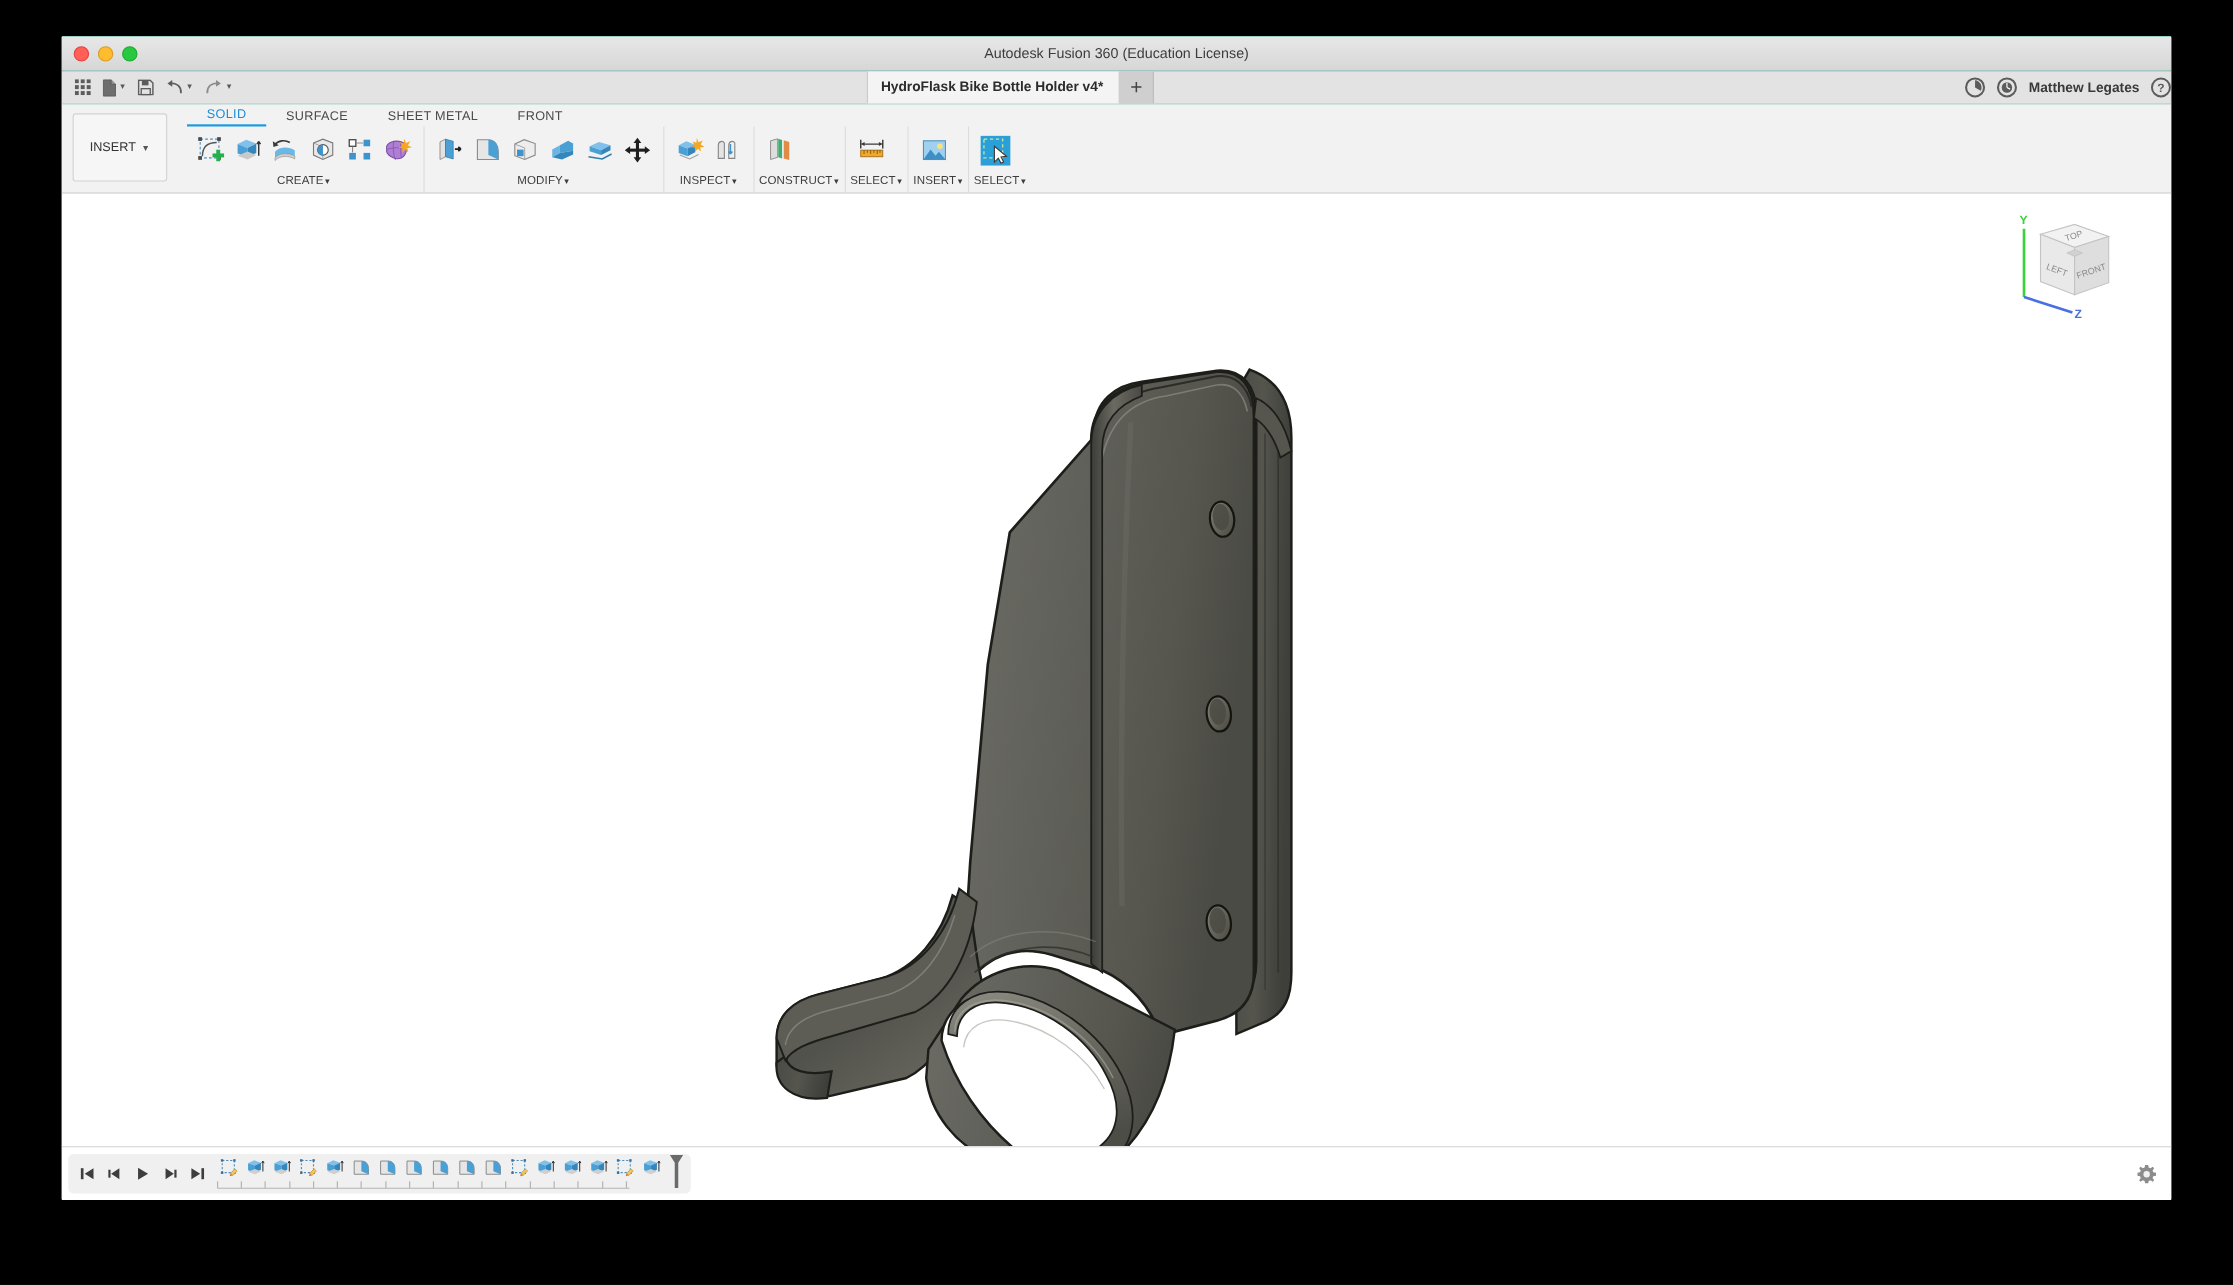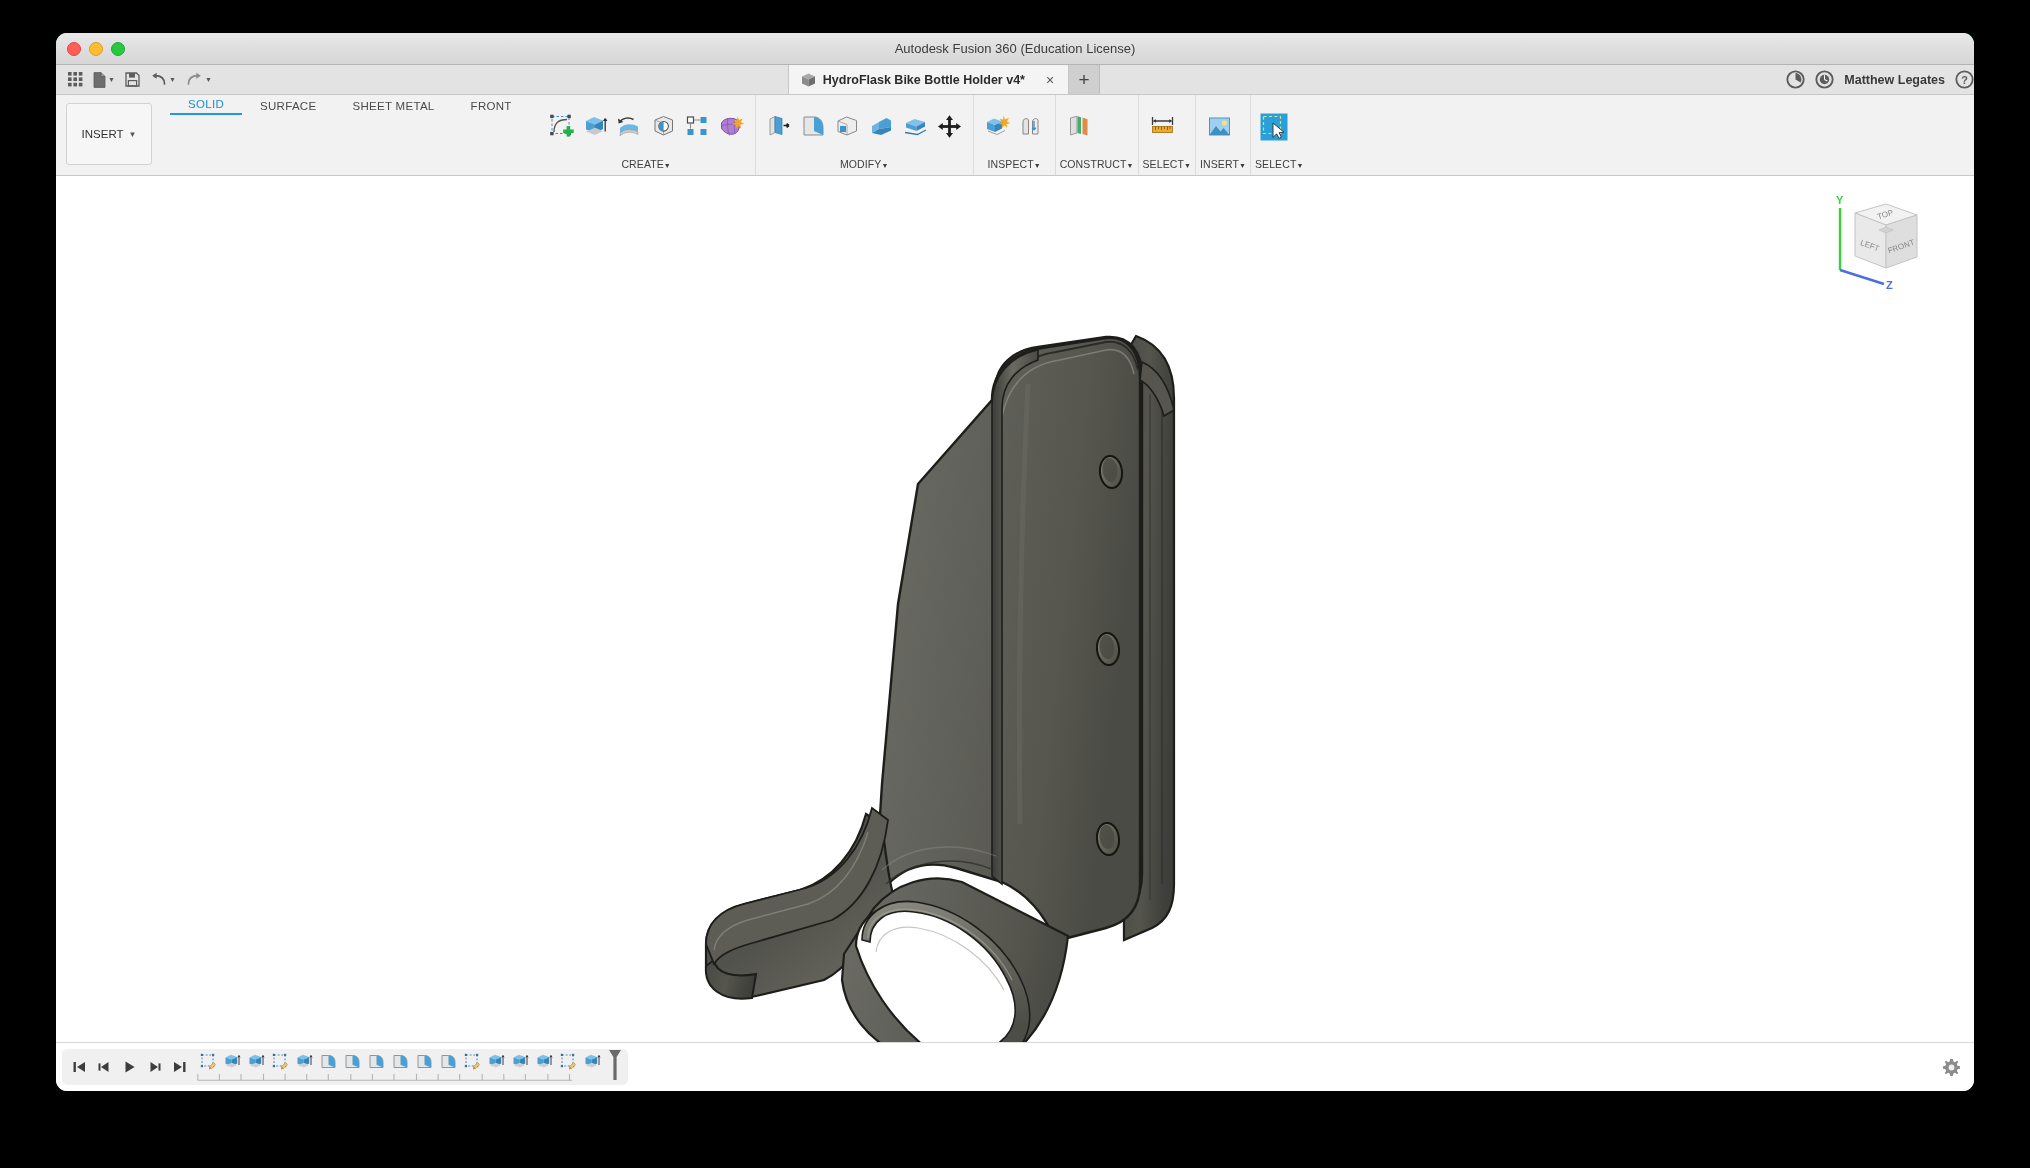--- a/index.html
+++ b/index.html
@@ -12,21 +12,21 @@
     font-family: "Liberation Sans", sans-serif;
   }
 
   #app-window {
     position: absolute;
     left: 56px;
     top: 33px;
     width: 1918px;
     height: 1058px;
     background: #5eead4;
-    border-radius: 11px;
+    border-radius: 1px;
     overflow: hidden;
     box-shadow: 0 10px 40px rgba(0,0,0,0.55);
     display: flex;
     flex-direction: column;
   }
 
   
   .titlebar {
     position: relative;
     height: 31px;
@@ -92,34 +92,35 @@
   .tabstrip {
     display: flex;
     align-items: flex-end;
     height: 29px;
     margin-left: 12px;
     flex: 1;
     min-width: 0;
   }
   .doc-tab {
     display: flex;
-    align-items: center;
+    align-items: flex-start;
     gap: 7px;
     height: 29px;
     padding: 0 14px 0 12px;
     background: #f4f4f4;
     border-left: 1px solid #c6c6c6;
     border-right: 1px solid #c6c6c6;
     font-size: 12.5px;
     font-weight: bold;
     color: #2b2b2b;
     white-space: nowrap;
     cursor: default;
     position: relative;
     margin-left: 560px;
+    flex-direction: column;
   }
   .doc-tab-close {
     font-size: 14px;
     color: #555;
     margin-left: 14px;
     font-weight: normal;
     cursor: pointer;
   }
   .tab-add {
     width: 30px; height: 29px;
@@ -171,20 +172,21 @@
     align-items: center;
     justify-content: center;
     font-size: 11.5px;
     color: #333;
     cursor: pointer;
     white-space: nowrap;
   }
   .ribbon-main {
     flex: 1;
     display: flex;
+    flex-direction: column;
     min-width: 0;
   }
   .ribbon-tabs {
     display: flex;
     align-items: flex-end;
     height: 20px;
     padding-left: 10px;
     gap: 0px;
   }
   .rtab {

